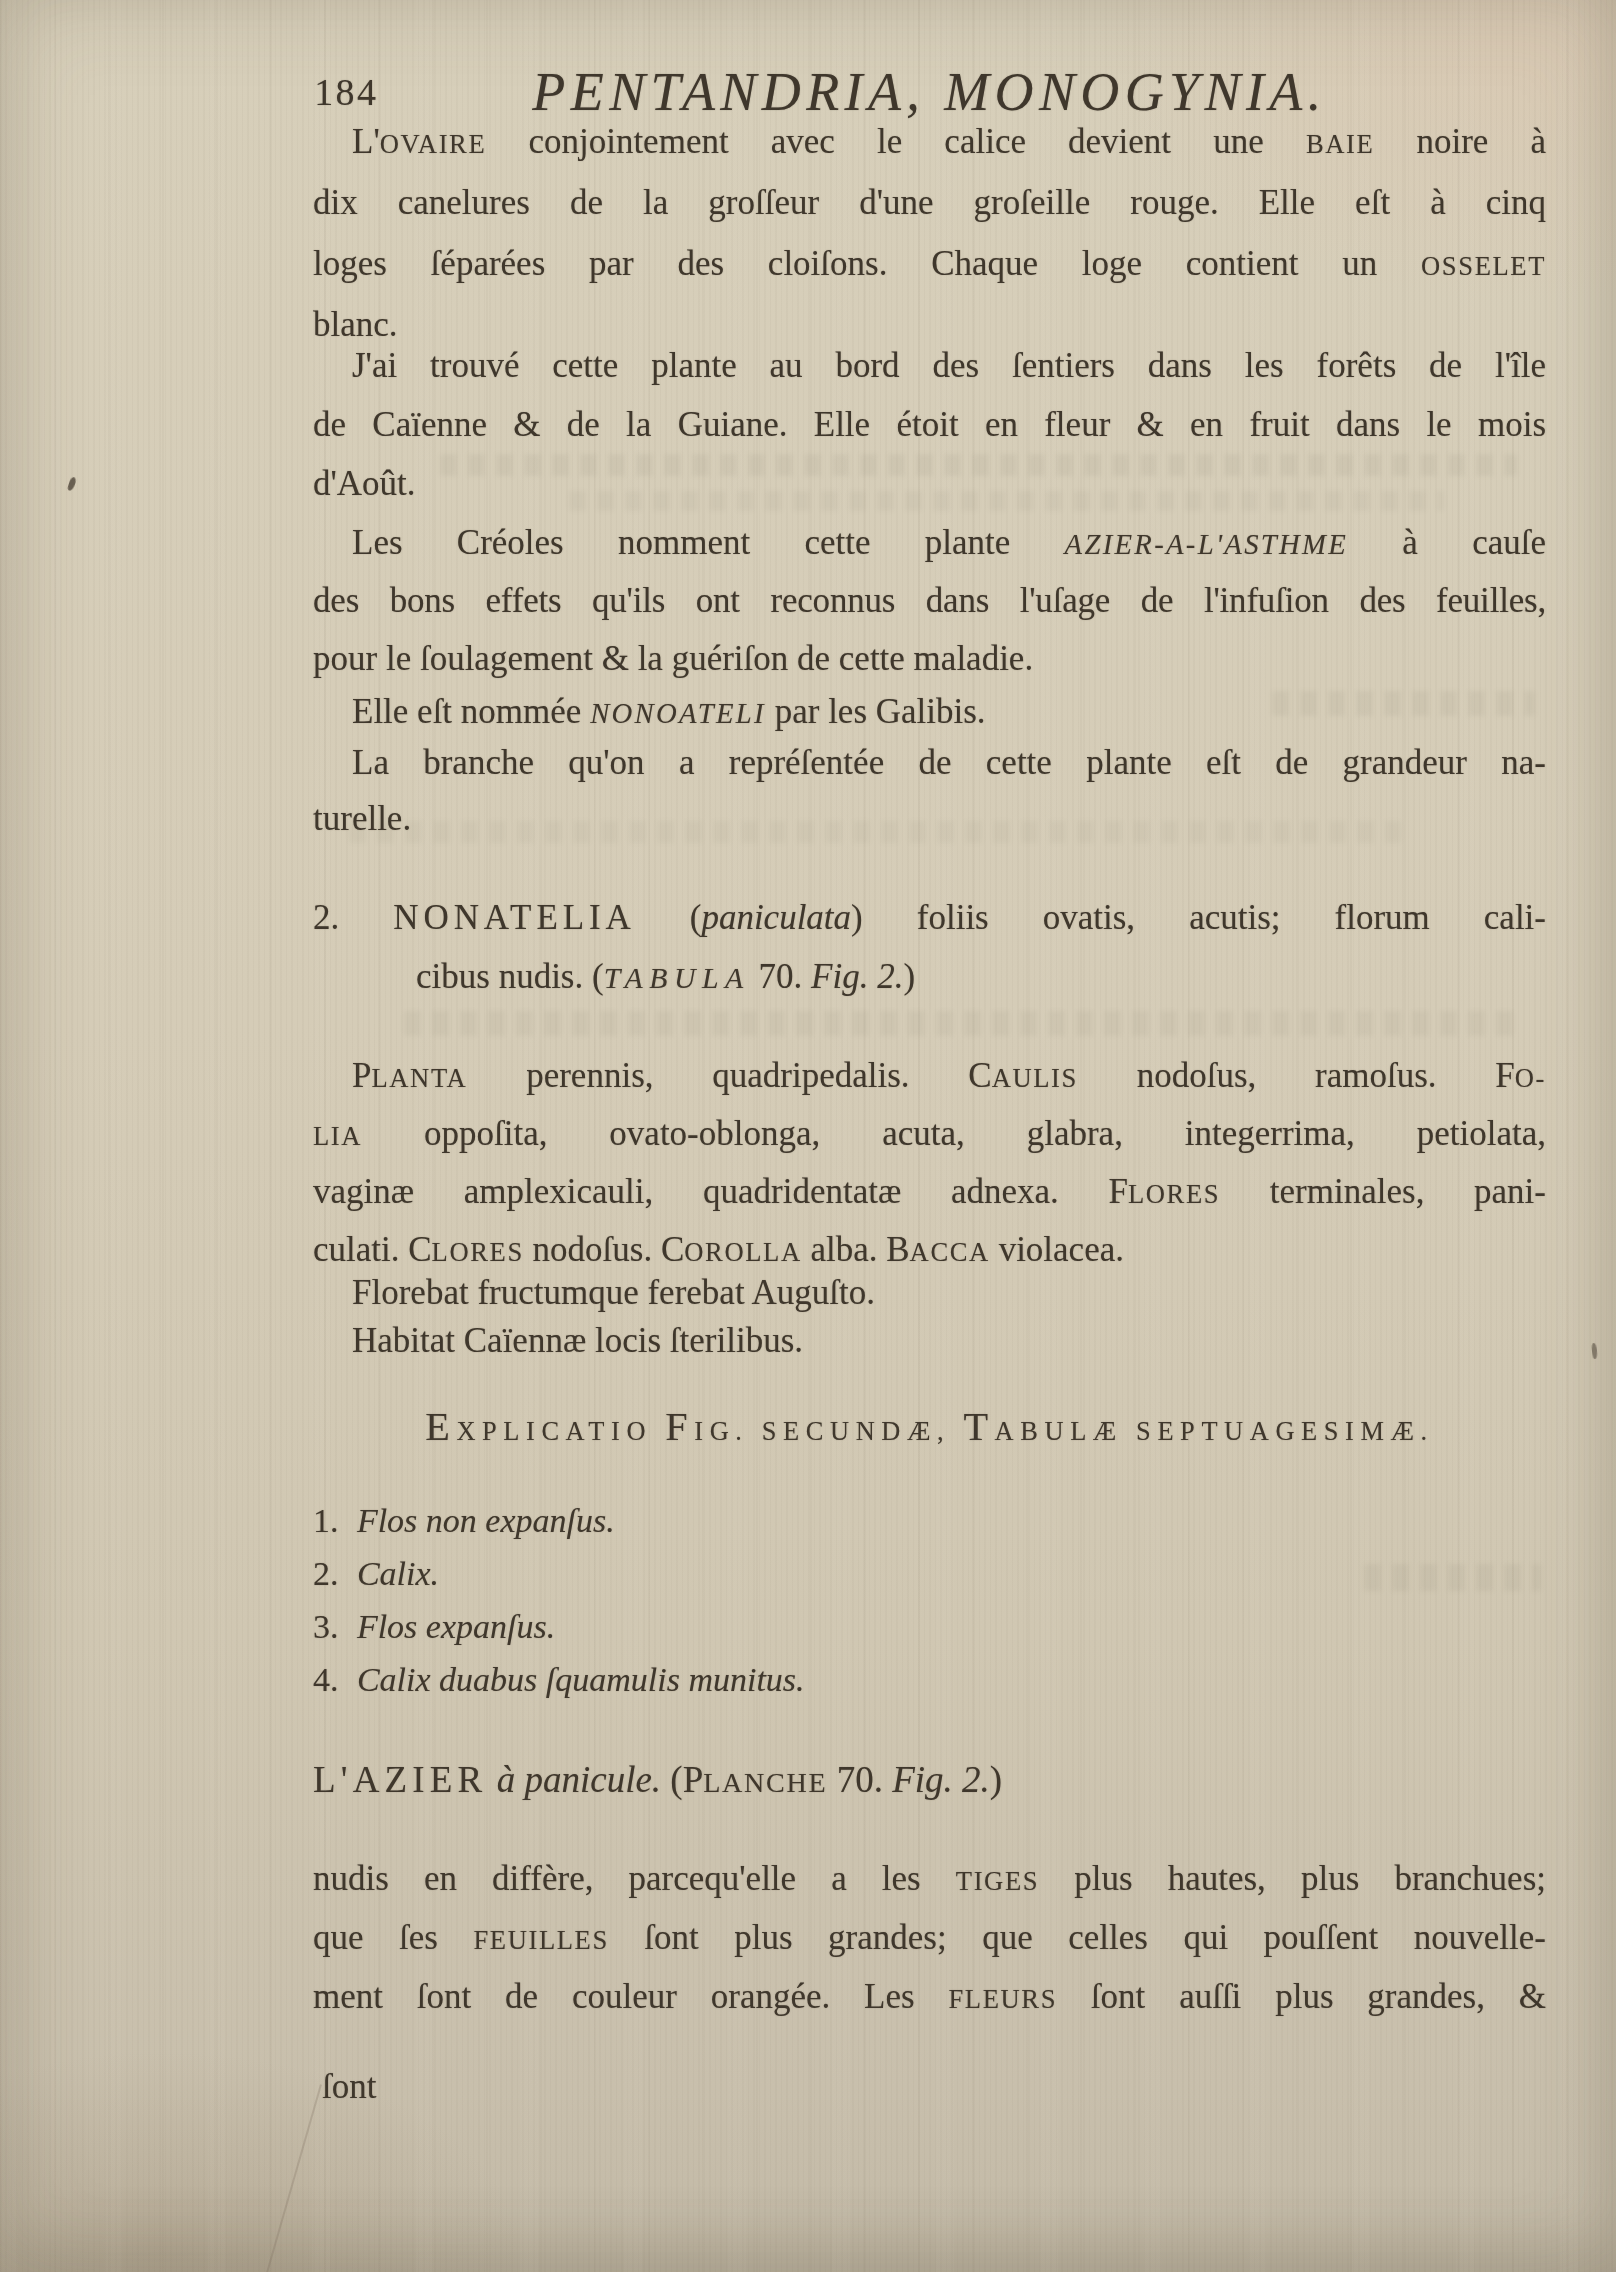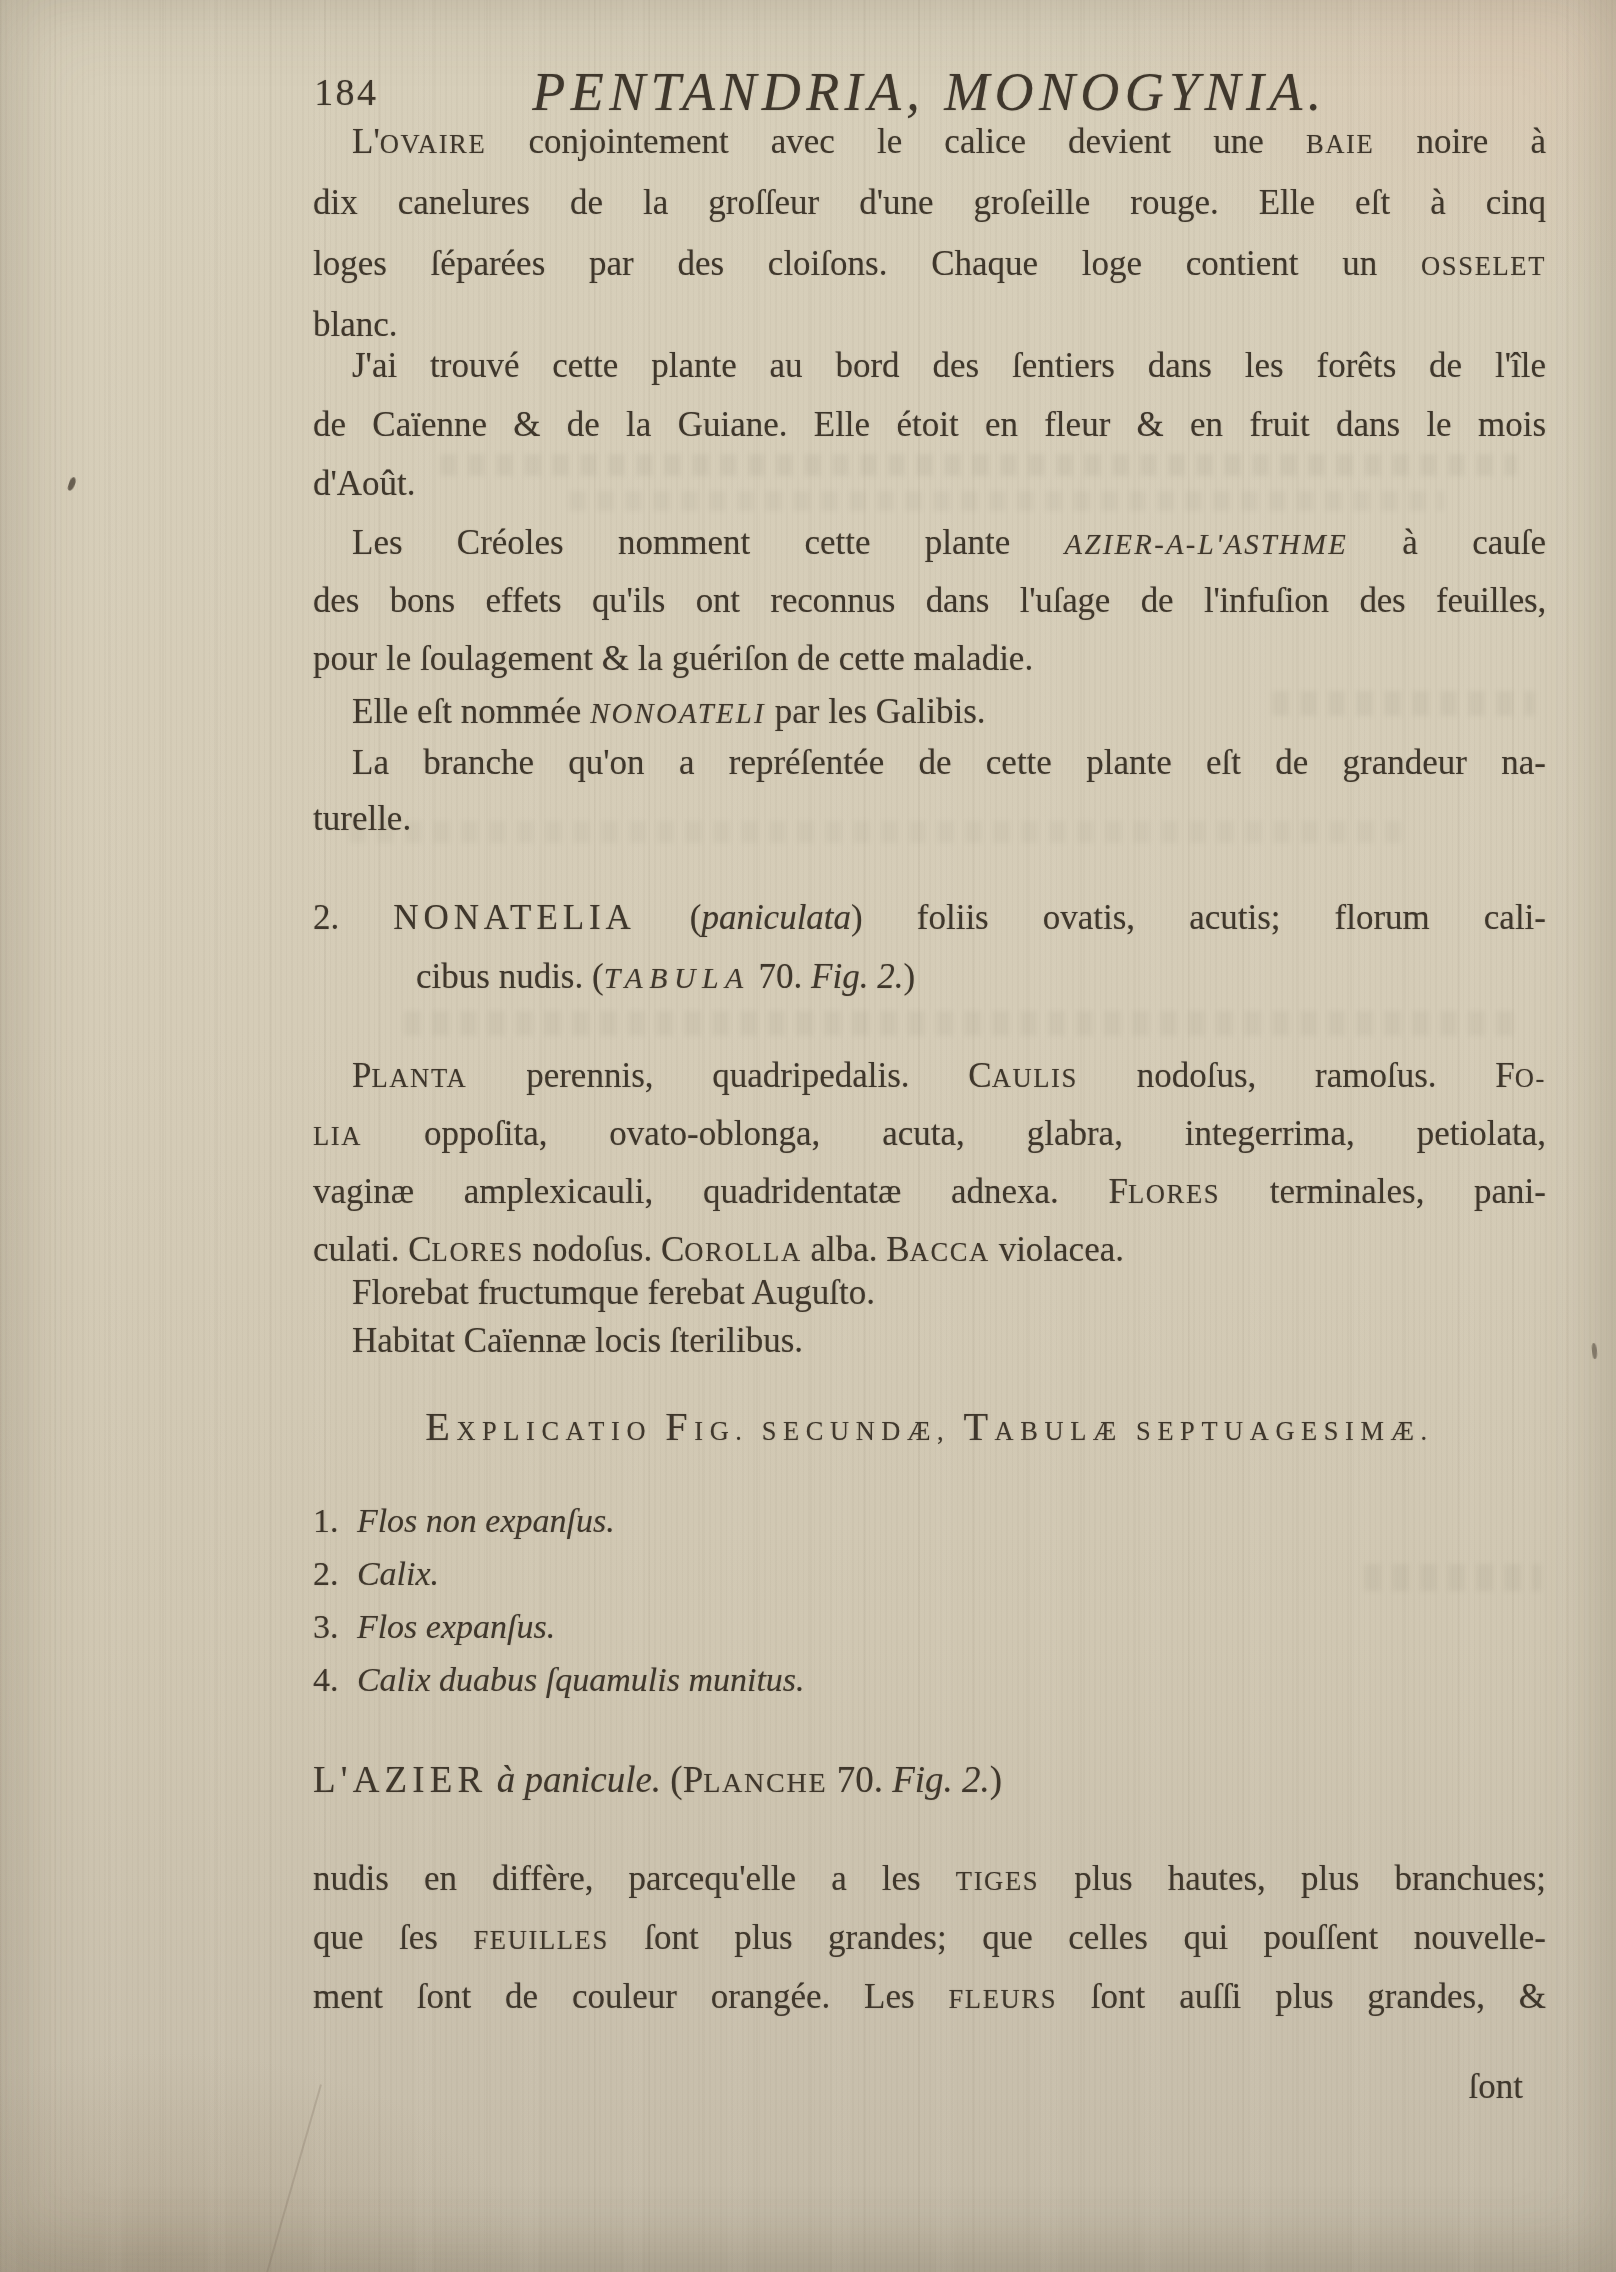--- a/index.html
+++ b/index.html
@@ -62,22 +62,22 @@
   .s-p{}
   .s-sc{font-size:.76em;letter-spacing:.06em;}
   .s-it{font-style:italic;}
   .s-itc{font-style:italic;font-size:.82em;letter-spacing:.08em;}
   .s-itsp{font-style:italic;font-size:.85em;letter-spacing:.22em;}
   .s-spaced{letter-spacing:.14em;}
   .s-lead{font-size:1.22em;}
   .s-sch{font-size:.8em;}
   .s-lit{font-style:italic;margin-left:18.4px;}
   .catchword{
-    position:absolute;left:312px;width:1233px;top:2065px;height:43px;line-height:43px;
-    text-align:right;padding-right:22px;font-size:35px;box-sizing:border-box;
+    position:absolute;left:322px;width:1233px;top:2065px;height:43px;line-height:43px;
+    text-align:left;padding-right:22px;font-size:35px;box-sizing:border-box;
     text-shadow:0 0 1.2px rgba(62,52,40,.4);
   }
   
   .smudge{
     position:absolute;pointer-events:none;filter:blur(2.4px);opacity:.5;border-radius:3.7px;
     background:repeating-linear-gradient(90deg, rgba(112,108,88,0.16) 0 17px, rgba(0,0,0,0) 17px 28px);
   }
   .sm-a1{left:440px;top:454px;width:1077px;height:22px;}
   .sm-a2{left:569px;top:491px;width:875px;height:19.6px;opacity:.4;}
   .sm-b{left:1272px;top:691px;width:263px;height:24.5px;}

